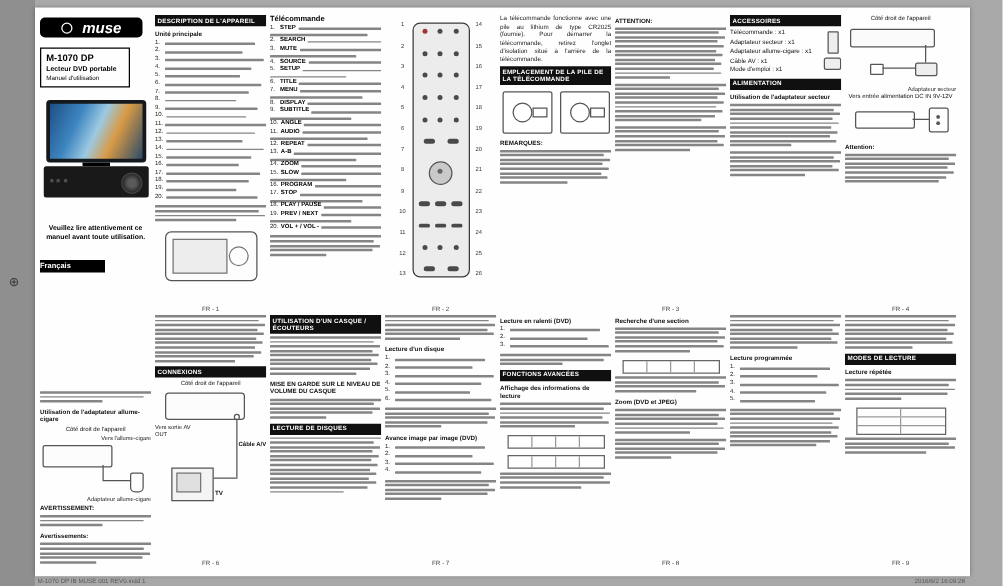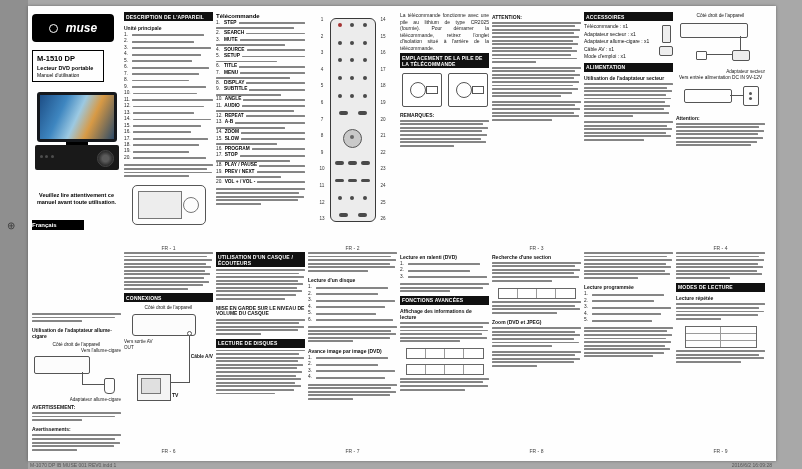--- a/index.html
+++ b/index.html
@@ -35,21 +35,21 @@
   .fillblock{flex:none;margin-bottom:2px;}
   .tl{display:block;height:1.9px;background:#858585;margin-bottom:1.7px;border-radius:.5px;}
   .nrow{display:flex;align-items:center;gap:2px;margin-bottom:1.7px;}
   .num{font-size:4.8px;line-height:4.8px;color:#222;flex:none;min-width:6px;}
   .kwname{font-size:4.8px;line-height:4.8px;font-weight:bold;color:#000;flex:none;}
   .seg{display:inline-block;height:1.9px;background:#858585;border-radius:.5px;}
   .li{font-size:5px;line-height:7.5px;color:#111;white-space:nowrap;}
 
   
   .cover-sec{height:296px;flex:none;display:flex;flex-direction:column;}
-  .logo{width:82px;height:28px;background:#000;border-radius:4px;margin-top:2px;
+  .logo{width:82px;height:16px;background:#000;border-radius:4px;margin-top:2px;
         display:flex;align-items:center;justify-content:center;gap:8px;
         color:#fff;font-weight:bold;font-style:italic;font-size:12px;}
   .logo-ball{width:7px;height:7px;border:1.6px solid #fff;border-radius:50%;flex:none;}
   .modelbox{border:1px solid #000;margin-top:8px;padding:3px 4px;width:72px;box-sizing:border-box;}
   .model{font-size:7.5px;font-weight:bold;}
   .msub1{font-size:5.5px;font-weight:bold;margin-top:2px;}
   .msub2{font-size:5px;margin-top:1px;}
   .product{width:84px;margin:10px auto 0;}
   .scr-part{width:80px;height:50px;background:#15181c;border-radius:3px;padding:3px;box-sizing:border-box;margin:0 auto;}
   .scr-inner{width:100%;height:100%;
@@ -146,21 +146,21 @@
 <div class="sheet">
   <div class="cols">
 
     <div class="col full">
       <div class="cover-sec">
         <div class="logo">
           <span class="logo-ball"></span>
           <span>muse</span>
         </div>
         <div class="modelbox">
-          <div class="model">M-1510 DP</div>
+          <div class="model">M-1070 DP</div>
           <div class="msub1">Lecteur DVD portable</div>
           <div class="msub2">Manuel d'utilisation</div>
         </div>
         <div class="product">
           <div class="scr-part">
               <div class="scr-inner"></div>
             </div>
           <div class="hinge"></div>
           <div class="pbase">
             <div class="dpadp"></div>

